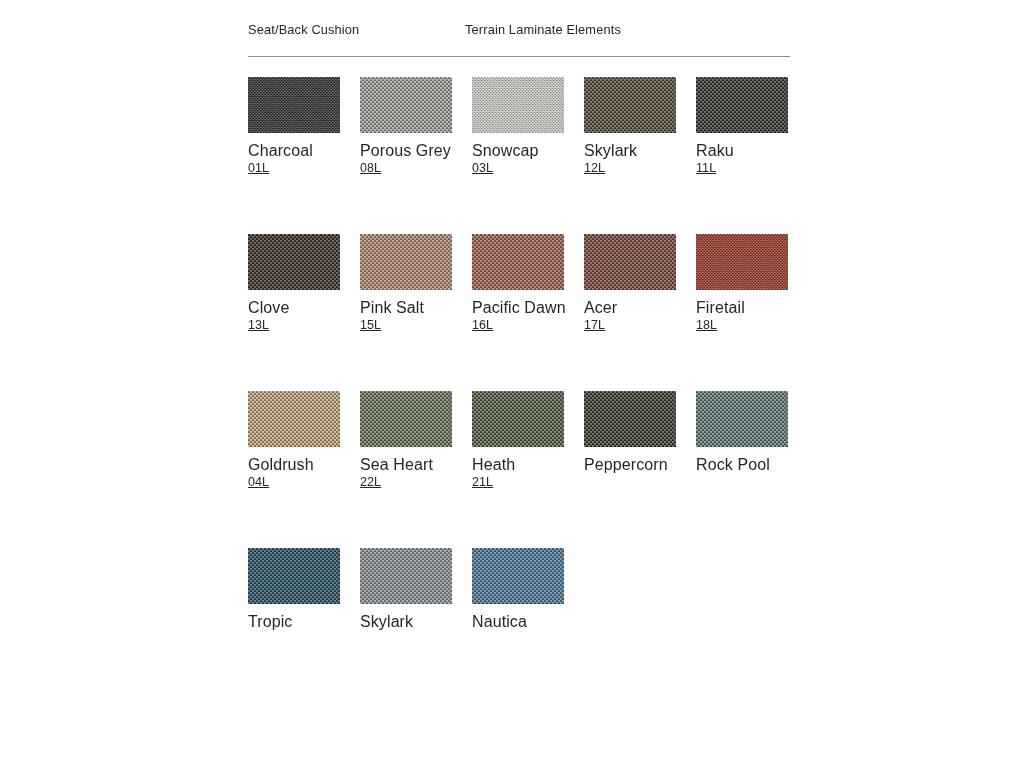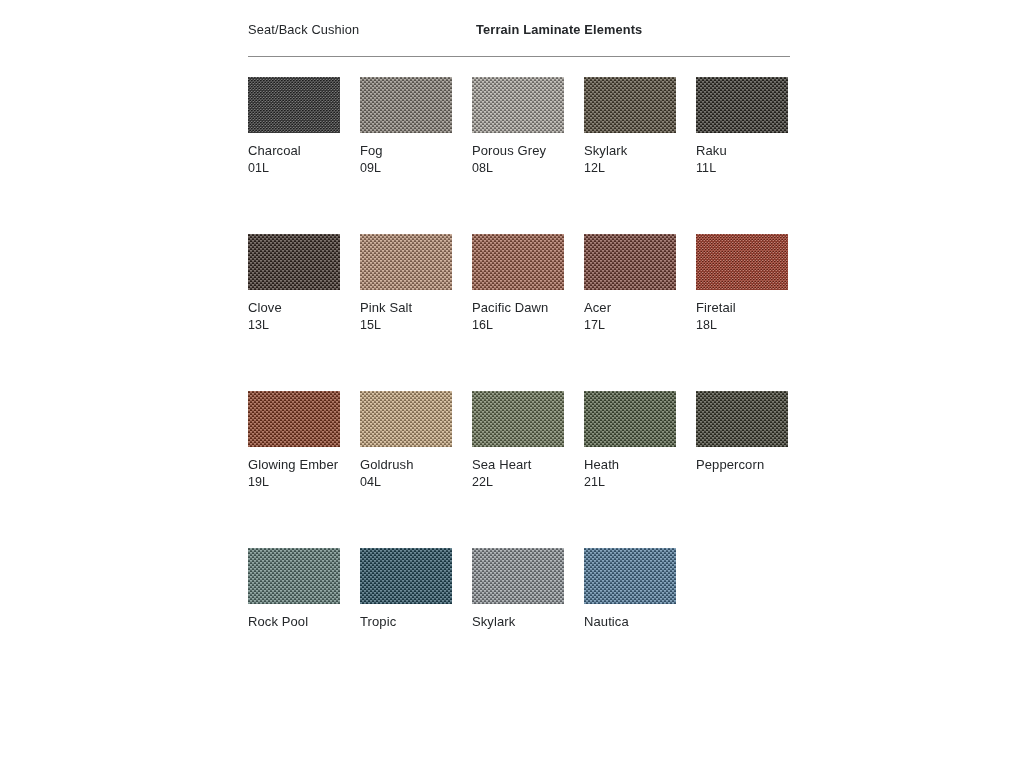--- a/index.html
+++ b/index.html
@@ -36,21 +36,21 @@
   .col-header {
     position: absolute;
     top: 0;
     font-size: 12.8px;
     line-height: 16px;
     color: #24272a;
     letter-spacing: 0.15px;
     white-space: nowrap;
   }
   #header-seat  { left: 0px; }
-  #header-terrain { left: 228px; font-weight: bold; }
+  #header-terrain { left: 217px; }
 
   #header-rule {
     margin-top: 12px;
     width: 542px;
     height: 1px;
     background: #8c8c8c;
   }
 
   
   #grid {
@@ -107,33 +107,34 @@
       to bottom,
       rgba(255,255,255,0.10) 0px,
       rgba(255,255,255,0.10) 1px,
       rgba(0,0,0,0.09) 1px,
       rgba(0,0,0,0.09) 2px);
     pointer-events: none;
   }
 
   .swatch-name {
     margin-top: 9px;
-    font-size: 13px;
+    font-size: 16px;
     line-height: 17px;
     color: #24272a;
     letter-spacing: 0.1px;
     white-space: nowrap;
   }
 
   .swatch-code {
     margin-top: 1px;
     font-size: 12.5px;
     line-height: 17px;
     color: #24272a;
     letter-spacing: 0.1px;
+    text-decoration: underline;
   }
 </style>
 <style>.swatch-chip.weave-fine::before{background-size:3px 3px,3px 3px,3px 3px,3px 3px;background-position:0 0,1.5px 1.5px,0 0,1.5px 1.5px;}</style></head>
 <body>
 
 <div id="page">
 
   <div id="content">
 
     <div id="headers">
@@ -143,30 +144,30 @@
 
     <div id="header-rule"></div>
 
     <div id="grid">
         <div class="swatch-cell">
           <div class="swatch-chip weave-fine" style="background-color: rgb(46, 46, 46); --weave: fine;"></div>
           <div class="swatch-name">Charcoal</div>
           <div class="swatch-code">01L</div>
         </div>
         <div class="swatch-cell">
-          <div class="swatch-chip" style="background-color: rgb(138, 131, 122);"></div>
-          <div class="swatch-name">Fog</div>
-          <div class="swatch-code">09L</div>
-        </div>
-        <div class="swatch-cell">
           <div class="swatch-chip" style="background-color: rgb(168, 164, 157);"></div>
           <div class="swatch-name">Porous Grey</div>
           <div class="swatch-code">08L</div>
         </div>
         <div class="swatch-cell">
+          <div class="swatch-chip weave-fine" style="background-color: rgb(216, 212, 205); --weave: fine;"></div>
+          <div class="swatch-name">Snowcap</div>
+          <div class="swatch-code">03L</div>
+        </div>
+        <div class="swatch-cell">
           <div class="swatch-chip" style="background-color: rgb(84, 74, 57);"></div>
           <div class="swatch-name">Skylark</div>
           <div class="swatch-code">12L</div>
         </div>
         <div class="swatch-cell">
           <div class="swatch-chip" style="background-color: rgb(51, 48, 42);"></div>
           <div class="swatch-name">Raku</div>
           <div class="swatch-code">11L</div>
         </div>
         <div class="swatch-cell">
@@ -188,25 +189,20 @@
           <div class="swatch-chip" style="background-color: rgb(124, 67, 56);"></div>
           <div class="swatch-name">Acer</div>
           <div class="swatch-code">17L</div>
         </div>
         <div class="swatch-cell">
           <div class="swatch-chip weave-fine" style="background-color: rgb(158, 53, 35); --weave: fine;"></div>
           <div class="swatch-name">Firetail</div>
           <div class="swatch-code">18L</div>
         </div>
         <div class="swatch-cell">
-          <div class="swatch-chip" style="background-color: rgb(142, 61, 34);"></div>
-          <div class="swatch-name">Glowing Ember</div>
-          <div class="swatch-code">19L</div>
-        </div>
-        <div class="swatch-cell">
           <div class="swatch-chip" style="background-color: rgb(201, 168, 126);"></div>
           <div class="swatch-name">Goldrush</div>
           <div class="swatch-code">04L</div>
         </div>
         <div class="swatch-cell">
           <div class="swatch-chip" style="background-color: rgb(107, 118, 86);"></div>
           <div class="swatch-name">Sea Heart</div>
           <div class="swatch-code">22L</div>
         </div>
         <div class="swatch-cell">

